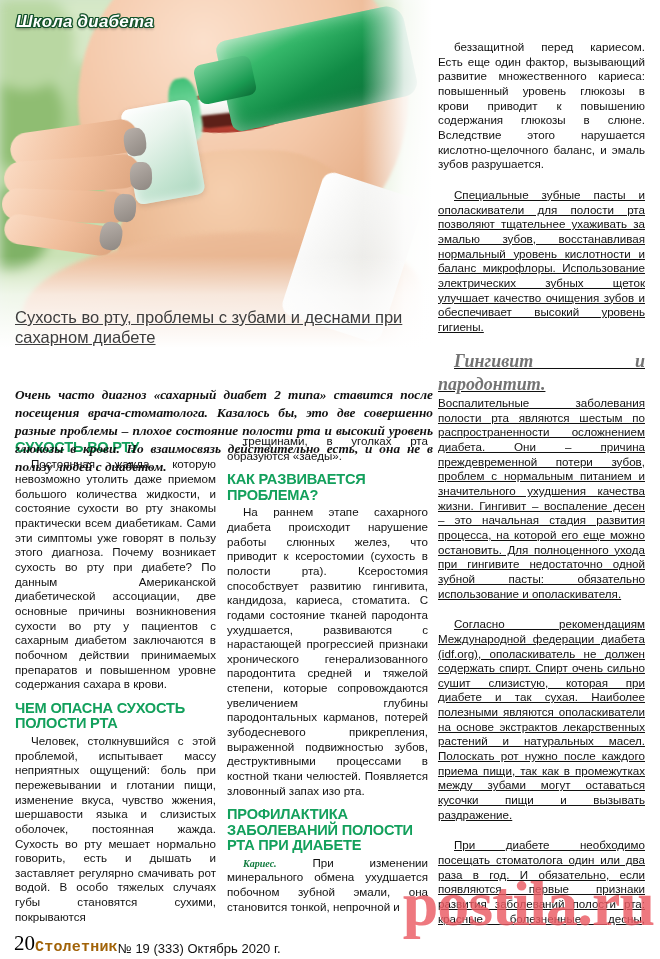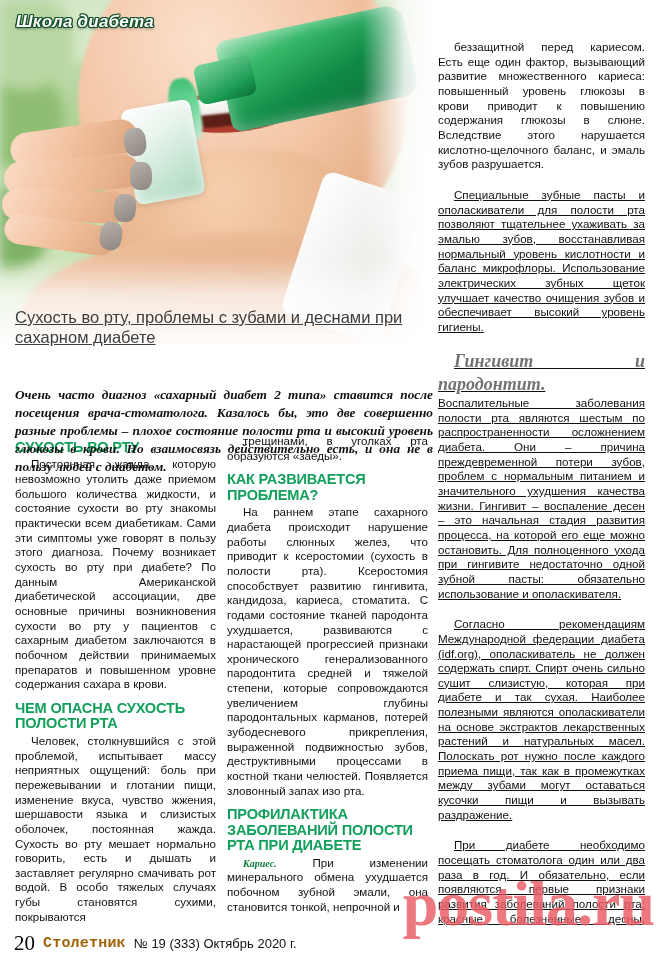--- a/index.html
+++ b/index.html
@@ -191,21 +191,21 @@
   #colA{left:15px;top:434px;width:201px;}
   #colB{left:227px;top:434px;width:201px;}
   #colC{left:438px;top:40px;width:207px;}
 
   
   .footer{
     position:absolute;left:0;bottom:0;width:660px;height:34px;background:#ffffff;
     border-top:0;
   }
   .footer .inner{
-    position:absolute;left:14px;top:6px;display:flex;align-items:center;gap:8px;
+    position:absolute;left:14px;top:6px;display:flex;align-items:flex-end;
   }
   .pagenum{font-size:21px;font-weight:normal;color:#000;font-family:"Liberation Serif",serif;}
   .mast{
     font-size:15px;font-weight:bold;color:#a16207;letter-spacing:.2px;
     font-family:Liberation Mono, monospace;
   }
   .issue{font-size:13px;color:#111;}
 
   
   .wm{

